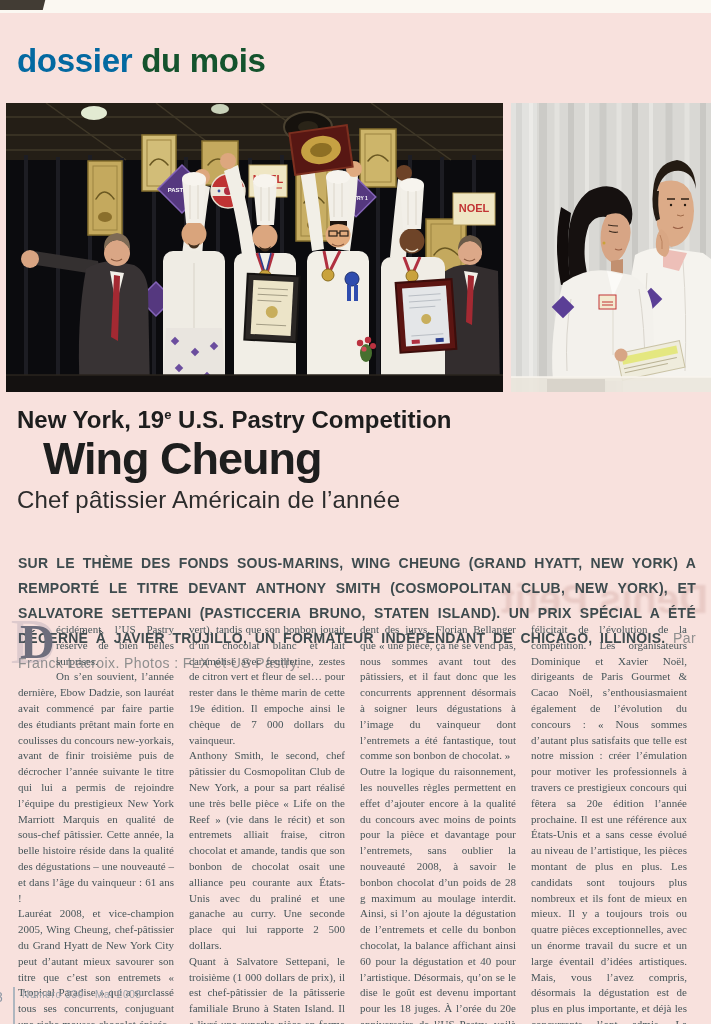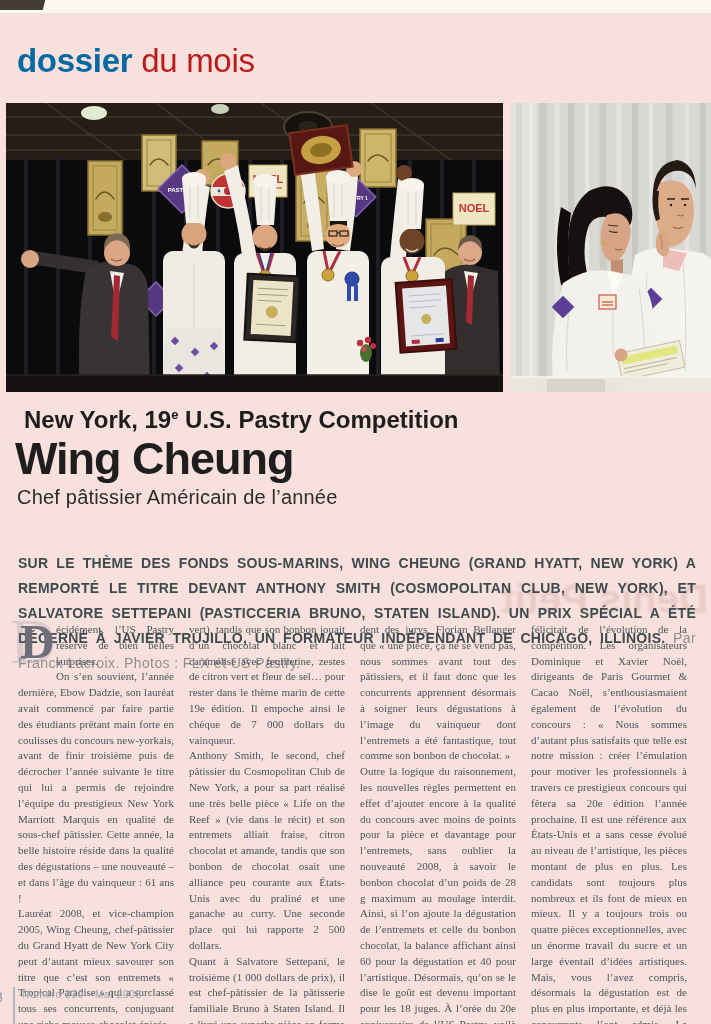--- a/index.html
+++ b/index.html
@@ -5,29 +5,29 @@
   html,body{margin:0;padding:0;}
   body{
     width:711px;height:1024px;position:relative;overflow:hidden;
     background:#f8e1dd;
     font-family:"Liberation Sans",sans-serif;
   }
   .top-strip{position:absolute;left:0;top:0;width:711px;height:13px;background:#fbf8f2;}
   .corner-mark{position:absolute;left:-8px;top:0;width:52px;height:10px;background:#423c34;transform:skewX(-14deg);}
   .masthead{position:absolute;left:17px;top:42px;font-size:33px;letter-spacing:-0.3px;white-space:nowrap;}
   .masthead .mb{font-weight:bold;color:#0369a1;}
-  .masthead .mr{font-weight:400;color:#b91c1c;}
+  .masthead .mr{font-weight:700;color:#14532d;}
   .photo-main{position:absolute;left:6px;top:103px;width:497px;height:289px;display:block;}
   .photo-side{position:absolute;left:511px;top:103px;width:200px;height:289px;display:block;}
-  .kicker{position:absolute;left:17px;top:406px;font-size:24px;font-weight:bold;color:#1d1d1d;letter-spacing:0px;white-space:nowrap;margin-left:7px;}
+  .kicker{position:absolute;left:17px;top:406px;font-size:24px;font-weight:bold;color:#1d1d1d;letter-spacing:0px;white-space:nowrap;}
   .kicker sup{font-size:13px;}
   .title{position:absolute;left:15px;top:433px;font-size:45px;color:#1e1e1e;letter-spacing:-1px;white-space:nowrap;}
-  .title .tb{font-weight:bold;}
+  .title .tb{font-weight:bold;margin-left:28px;}
   .title .tr{font-weight:700;}
-  .subtitle{position:absolute;left:17px;top:486px;font-size:20px;font-weight:400;color:#2c2c2c;letter-spacing:0.2px;white-space:nowrap;}
+  .subtitle{position:absolute;left:17px;top:486px;font-size:24px;font-weight:400;color:#2c2c2c;letter-spacing:0.2px;white-space:nowrap;}
   .standfirst{
     position:absolute;left:18px;top:537px;width:678px;
     font-size:14px;font-weight:bold;line-height:25px;letter-spacing:0.25px;
     text-align:justify;color:#3e4b4e;
   }
   .standfirst .byline{font-weight:normal;color:#8f8f8f;letter-spacing:0.4px;}
   .ghost-show-through{
     position:absolute;left:428px;top:577px;width:280px;
     font-size:40px;font-weight:bold;color:rgba(193,142,136,0.28);
     transform:scaleX(-1);filter:blur(1.3px);white-space:nowrap;

